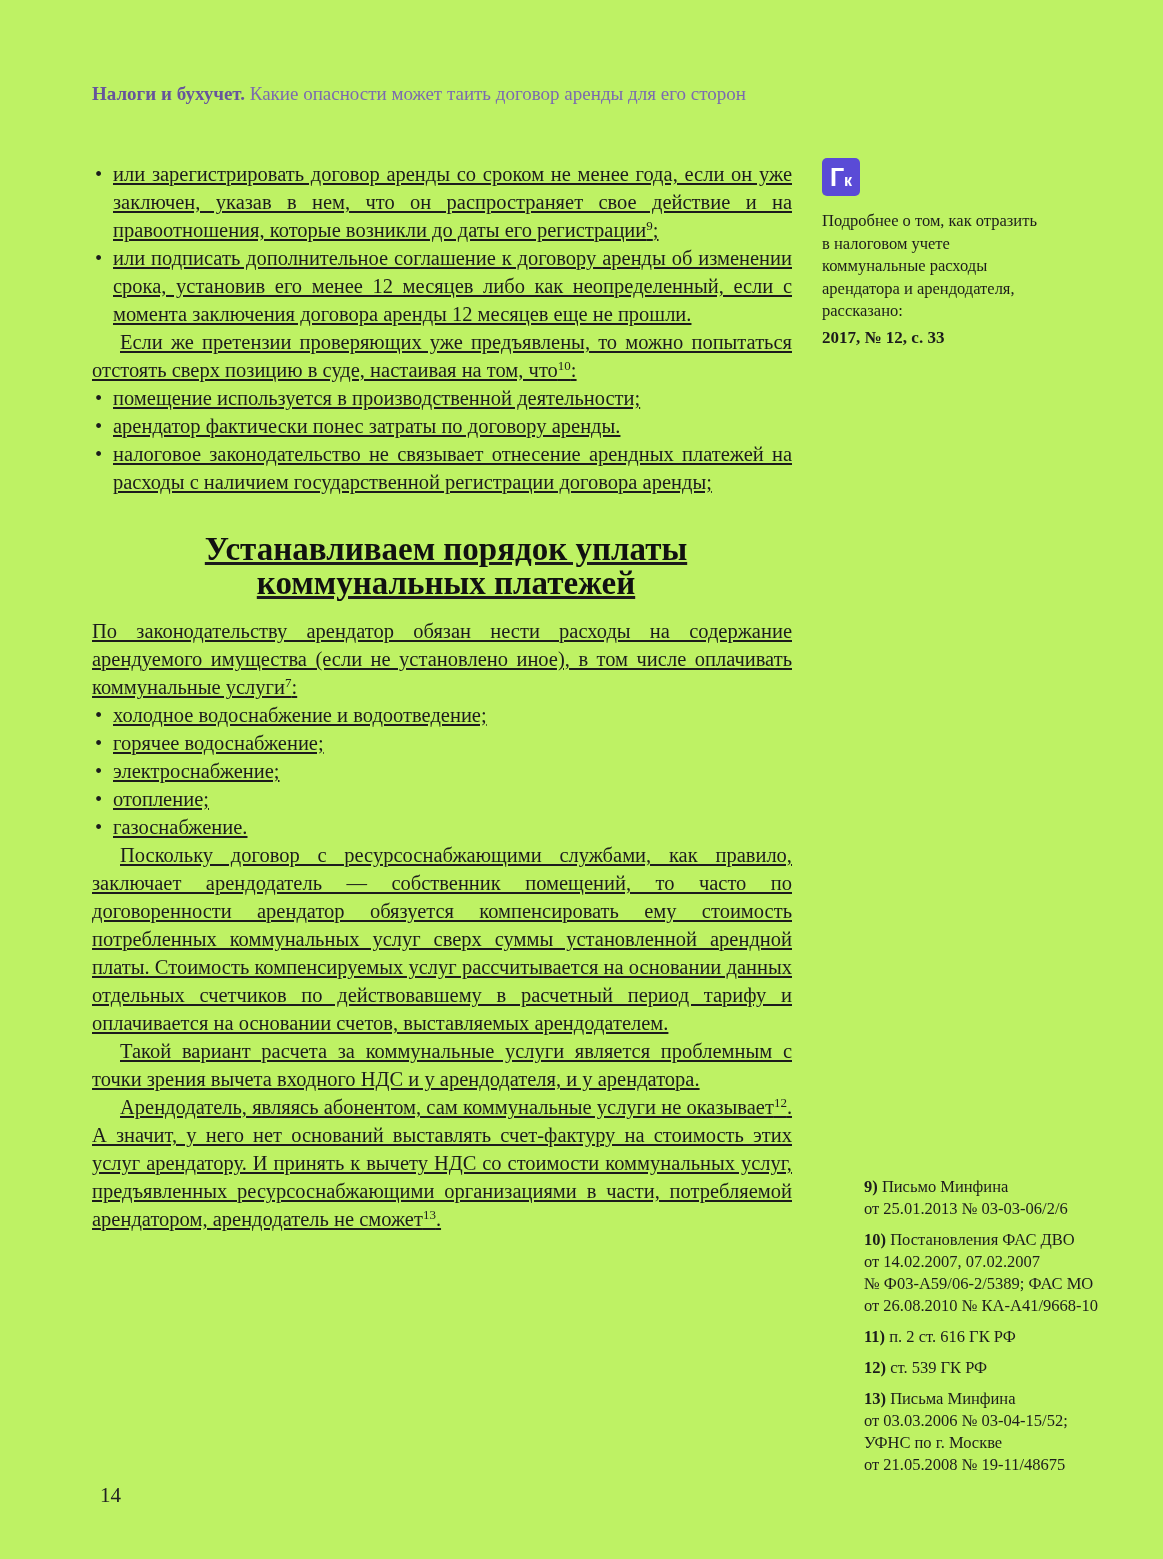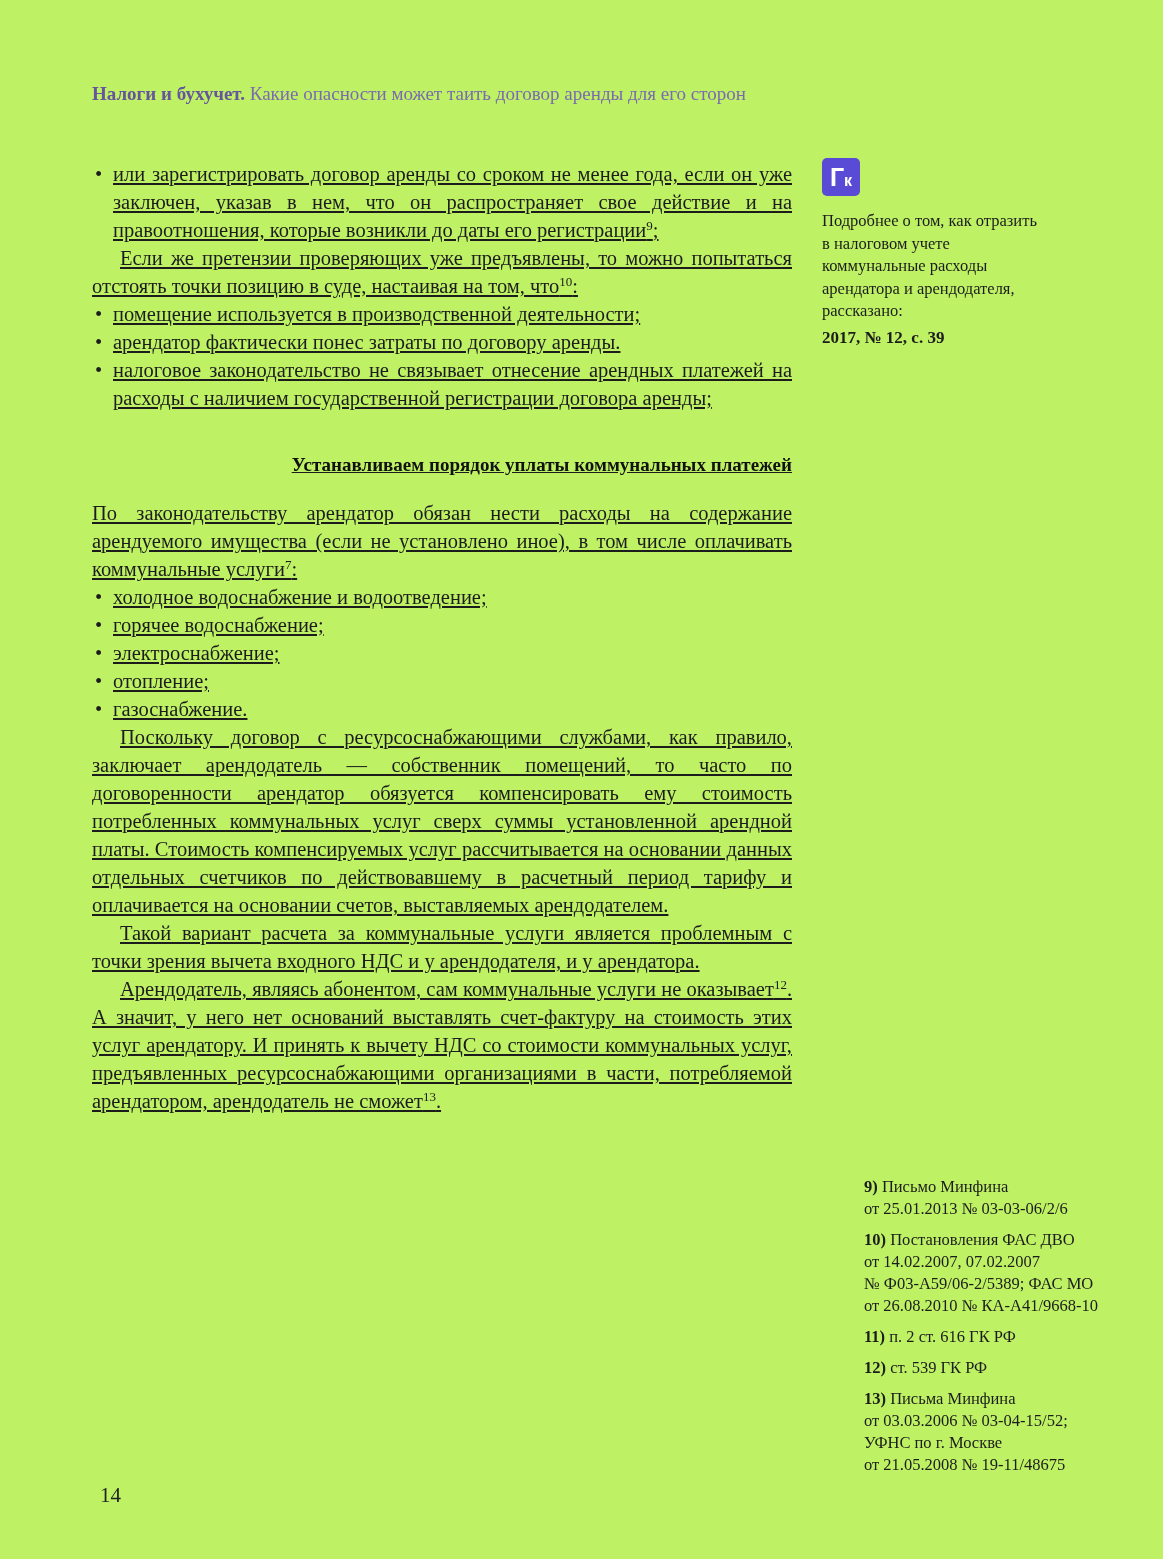--- a/index.html
+++ b/index.html
@@ -58,25 +58,25 @@
   }
 
   sup.fnref {
     font-size: 13px;
     line-height: 0;
     vertical-align: 7px;
   }
 
   h2.section {
     margin: 36px 0 17px 8px;
-    font-size: 19px;
+    font-size: 33px;
     line-height: 34px;
     font-weight: bold;
     color: #111111;
-    text-align: right;
+    text-align: center;
   }
 
   
   .sidebar-top {
     position: absolute;
     left: 822px;
     top: 158px;
     width: 280px;
   }
   .gk-icon {
@@ -138,24 +138,27 @@
     <span class="brand">Налоги и бухучет.</span>
     <span class="subtitle">Какие опасности может таить договор аренды для его сторон</span>
   </div>
 
   <div class="main-col">
 
     <ul class="blist">
       <li>
         <span>или зарегистрировать договор аренды со сроком не менее года, если он уже заключен, указав в нем, что он распространяет свое действие и на правоотношения, которые возникли до даты его регистрации</span><sup class="fnref">9</sup><span>;</span>
       </li>
+      <li>
+        <span>или подписать дополнительное соглашение к договору аренды об изменении срока, установив его менее 12 месяцев либо как неопределенный, если с момента заключения договора аренды 12 месяцев еще не прошли.</span>
+      </li>
     </ul>
 
     <p class="indent">
-      <span>Если же претензии проверяющих уже предъявлены, то можно попытаться отстоять точки позицию в суде, настаивая на том, что</span><sup class="fnref">10</sup><span>:</span>
+      <span>Если же претензии проверяющих уже предъявлены, то можно попытаться отстоять сверх позицию в суде, настаивая на том, что</span><sup class="fnref">10</sup><span>:</span>
     </p>
 
     <ul class="blist">
       <li>
         <span>помещение используется в производственной деятельности;</span>
       </li>
       <li>
         <span>арендатор фактически понес затраты по договору аренды.</span>
       </li>
       <li>
@@ -200,21 +203,21 @@
   <div class="sidebar-top">
     <div class="gk-icon">
       <span class="gk-g">Г</span>
         <span class="gk-k">к</span>
     </div>
     <div class="note">Подробнее о том, как отразить
 в налоговом учете
 коммунальные расходы
 арендатора и арендодателя,
 рассказано:</div>
-    <div class="note-ref">2017, № 12, с. 39</div>
+    <div class="note-ref">2017, № 12, с. 33</div>
   </div>
 
   <div class="footnotes">
     <p class="fn">
       <b>9)</b>
       <span class="fn-text">Письмо Минфина
 от 25.01.2013 № 03-03-06/2/6</span>
     </p>
     <p class="fn">
       <b>10)</b>

